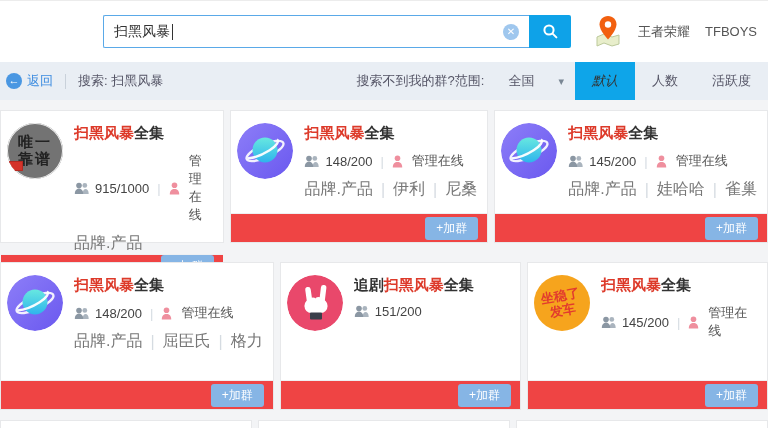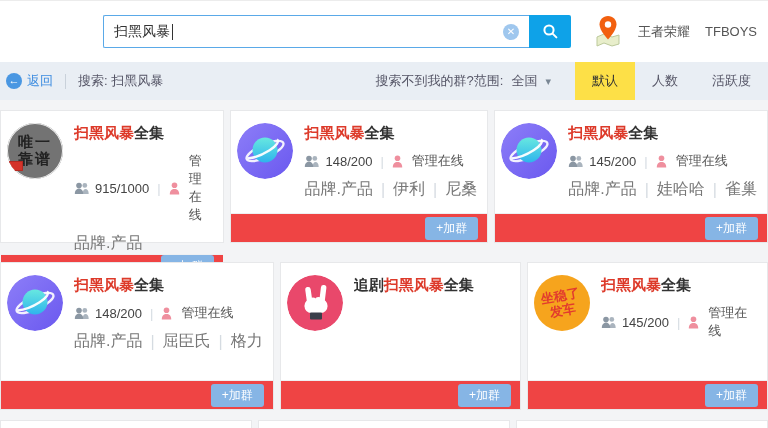--- a/index.html
+++ b/index.html
@@ -21,24 +21,24 @@
   .hot-link { color:#555; cursor:pointer; white-space:nowrap; }
 
   
   .toolbar { height:38px; background:#e9eef4; display:flex; align-items:center; font-size:13px; color:#556; }
   .back { display:flex; align-items:center; gap:5px; margin-left:6px; color:#3c8ce0; cursor:pointer; }
   .back-circle { width:16px; height:16px; border-radius:50%; background:#4a97e2; color:#fff;
     font-size:11px; line-height:15px; text-align:center; }
   .vdiv { width:1px; height:15px; background:#c9d1da; margin:0 12px; }
   .tb-right { margin-left:auto; display:flex; align-items:center; height:100%; }
   .notfound { cursor:pointer; }
-  .scope { display:flex; align-items:center; gap:8px; margin-right:24px; cursor:pointer; }
+  .scope { display:flex; align-items:center; gap:24px; margin-right:11px; cursor:pointer; }
   .scope-arrow { color:#7a8794; font-size:11px; }
   .tab { height:38px; line-height:38px; padding:0 17px; cursor:pointer; color:#556; }
-  .tab.active { background:#fde047; color:#333; }
+  .tab.active { background:#0ea5e9; color:#333;font-style:italic; }
 
   
   .content { background:#f3f4f6; height:328px; padding-top:10px; overflow:hidden; }
   .row { display:flex; gap:6px; margin-bottom:19px; }
   .row:last-child { margin-bottom:0; }
   .card { flex:1; background:#fff; border:1px solid #e7e8ea; display:flex; flex-direction:column; }
   .row1 .card { height:133px; }
   .row2 .card { height:148px; margin-bottom:0; }
   .row2 { margin-bottom:10px; }
   .row3 .card { height:20px; border-bottom:none; }
@@ -343,20 +343,32 @@
           <circle cx="31.5" cy="25.5" r="3.4" fill="#fff"></circle>
           <rect x="17.5" y="24" width="23" height="14" rx="6.5" fill="#fff"></rect>
           <rect x="23" y="37.5" width="12" height="7" rx="1" fill="#3a3f4a"></rect>
         </svg>
       </div>
 
       <div class="card-main">
         <div class="card-title">
           <span>追剧</span><span class="hl">扫黑风暴</span><span>全集</span>
         </div>
+        <div class="stats">
+          <span class="ic">
+            <svg width="16" height="13" viewBox="0 0 16 13">
+              <circle cx="10.8" cy="3.4" r="2.4" fill="#aab4be"></circle>
+              <path d="M8.6 12 C8.6 8.6 10 7 11.5 7 c1.8 0 3.2 1.6 3.2 5 Z" fill="#aab4be"></path>
+              <circle cx="5" cy="3.6" r="2.8" fill="#8b97a3"></circle>
+              <path d="M0.8 12 C0.8 8.3 2.6 6.8 5 6.8 s4.2 1.5 4.2 5.2 Z" fill="#8b97a3"></path>
+            </svg>
+          </span>
+          <span>151/200</span>
+
+        </div>
       </div>
     </div>
     <div class="card-footer">
       <button class="join-btn">+加群</button>
     </div>
   </div>
       <div class="card">
     <div class="card-body">
 
       <div class="avatar avatar-badge">

